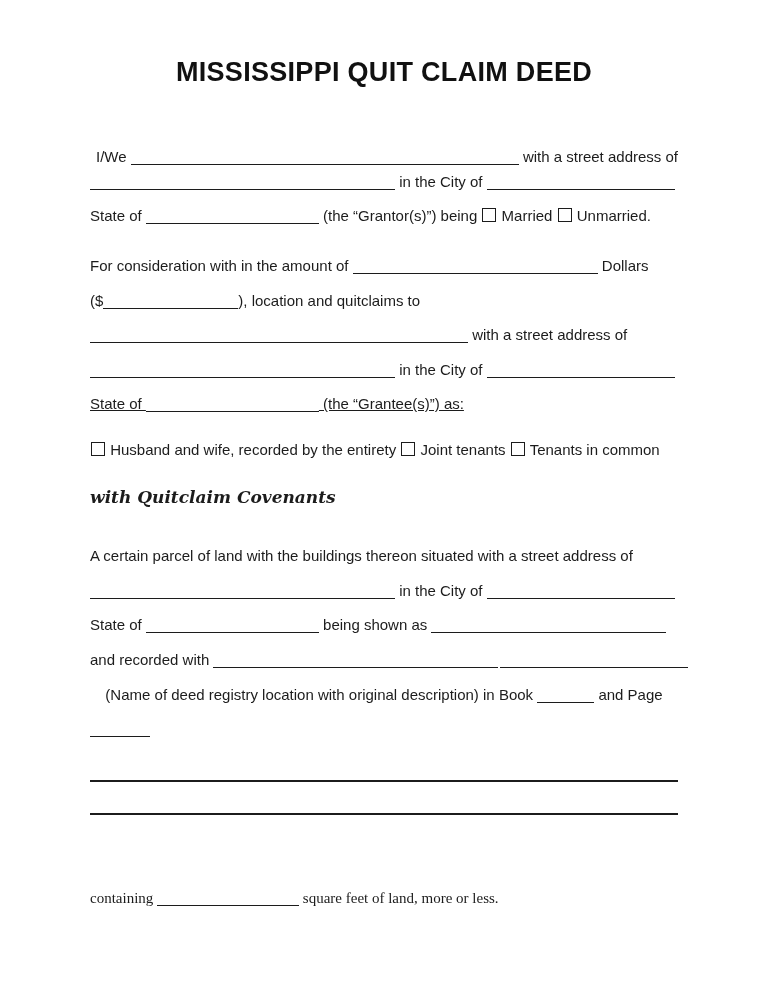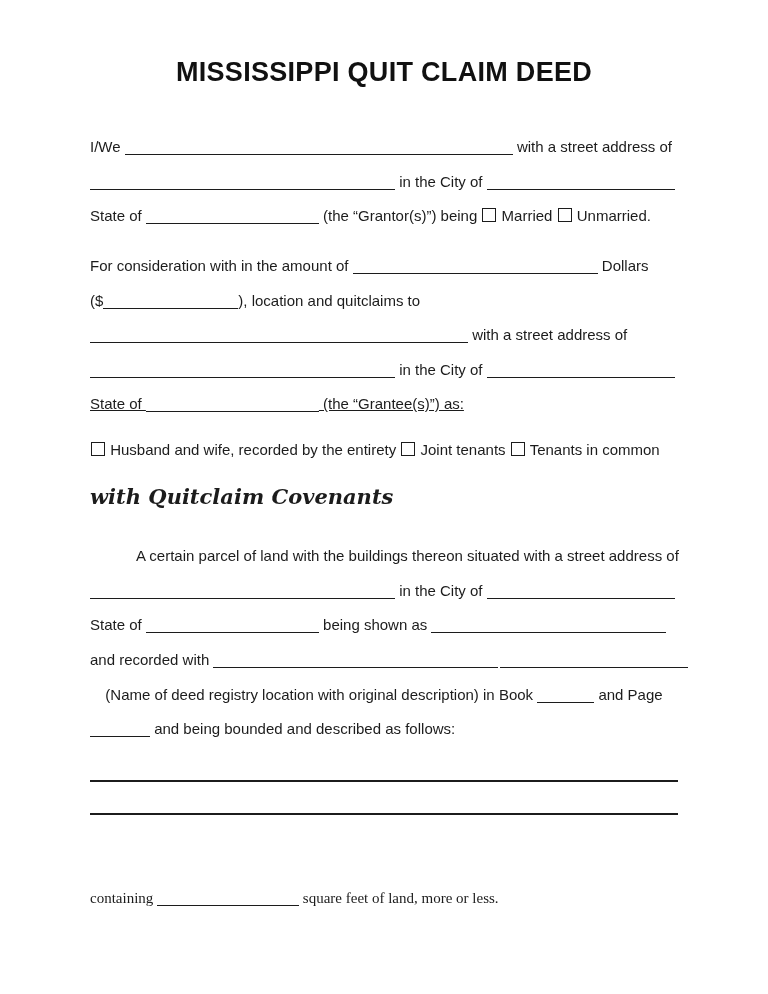--- a/index.html
+++ b/index.html
@@ -54,46 +54,46 @@
     height: 12px;
     border: 1.5px solid #1c1c1c;
     background: #ffffff;
     vertical-align: -1px;
     margin: 0 1px;
   }
   .covenant {
     font-family: "DejaVu Serif", serif;
     font-weight: bold;
     font-style: italic;
-    font-size: 21px;
+    font-size: 17px;
   }
   .rule {
     border-top: 2px solid #1c1c1c;
     height: 0;
   }
 </style>
 </head>
 <body>
 
 <div class="page">
   <div class="doc-title">MISSISSIPPI QUIT CLAIM DEED</div>
   <div>
-      <div class="line" style="top: 137px;"><span class="seg-text">I/We </span><span class="blank" style="width: 388px;"></span><span class="seg-text"> with a street address of</span></div>
+      <div class="line" style="top: 147px; text-align: right;"><span class="seg-text">I/We </span><span class="blank" style="width: 388px;"></span><span class="seg-text"> with a street address of</span></div>
       <div class="line" style="top: 172px;"><span class="blank" style="width: 305px;"></span><span class="seg-text"> in the City of </span><span class="blank" style="width: 188px;"></span></div>
       <div class="line" style="top: 206px;"><span class="seg-text">State of </span><span class="blank" style="width: 173px;"></span><span class="seg-text"> (the “Grantor(s)”) being </span><span class="checkbox"></span><span class="seg-text"> Married </span><span class="checkbox"></span><span class="seg-text"> Unmarried.</span></div>
       <div class="line" style="top: 256px;"><span class="seg-text">For consideration with in the amount of </span><span class="blank" style="width: 245px;"></span><span class="seg-text"> Dollars</span></div>
       <div class="line" style="top: 291px;"><span class="seg-text">($</span><span class="blank" style="width: 135px;"></span><span class="seg-text">), location and quitclaims to</span></div>
       <div class="line" style="top: 325px;"><span class="blank" style="width: 378px;"></span><span class="seg-text"> with a street address of</span></div>
       <div class="line" style="top: 360px;"><span class="blank" style="width: 305px;"></span><span class="seg-text"> in the City of </span><span class="blank" style="width: 188px;"></span></div>
       <div class="line" style="top: 394px; text-decoration: underline;"><span class="seg-text">State of </span><span class="blank" style="width: 173px;"></span><span class="seg-text"> (the “Grantee(s)”) as:</span></div>
       <div class="line" style="top: 440px;"><span class="checkbox"></span><span class="seg-text"> Husband and wife, recorded by the entirety </span><span class="checkbox"></span><span class="seg-text"> Joint tenants </span><span class="checkbox"></span><span class="seg-text"> Tenants in common</span></div>
       <div class="line covenant" style="top: 487px;"><span class="seg-text">with Quitclaim Covenants</span></div>
-      <div class="line" style="top: 546px; margin-left: 46px;"><span class="seg-text">A certain parcel of land with the buildings thereon situated with a street address of</span></div>
+      <div class="line" style="top: 546px;"><span class="seg-text">A certain parcel of land with the buildings thereon situated with a street address of</span></div>
       <div class="line" style="top: 581px;"><span class="blank" style="width: 305px;"></span><span class="seg-text"> in the City of </span><span class="blank" style="width: 188px;"></span></div>
       <div class="line" style="top: 615px;"><span class="seg-text">State of </span><span class="blank" style="width: 173px;"></span><span class="seg-text"> being shown as </span><span class="blank" style="width: 235px;"></span></div>
       <div class="line" style="top: 650px;"><span class="seg-text">and recorded with </span><span class="blank" style="width: 285px;"></span><span class="blank gap-left" style="width: 188px;"></span></div>
       <div class="line" style="top: 685px; text-align: center;"><span class="seg-text">(Name of deed registry location with original description) in Book </span><span class="blank" style="width: 57px;"></span><span class="seg-text"> and Page</span></div>
-      <div class="line" style="top: 719px;"><span class="blank" style="width: 60px;"></span><span class="seg-text"> and being bounded and described as follows:</span></div>
+      <div class="line" style="top: 719px;"><span class="blank" style="width: 60px;"></span></div>
       <div class="line rule" style="top: 780px;"></div>
       <div class="line rule" style="top: 813px;"></div>
       <div class="line" style="top: 888px; font-family: Liberation Serif, serif;"><span class="seg-text">containing </span><span class="blank" style="width: 142px;"></span><span class="seg-text"> square feet of land, more or less.</span></div>
     </div>
 </div>
 
 </body></html>

